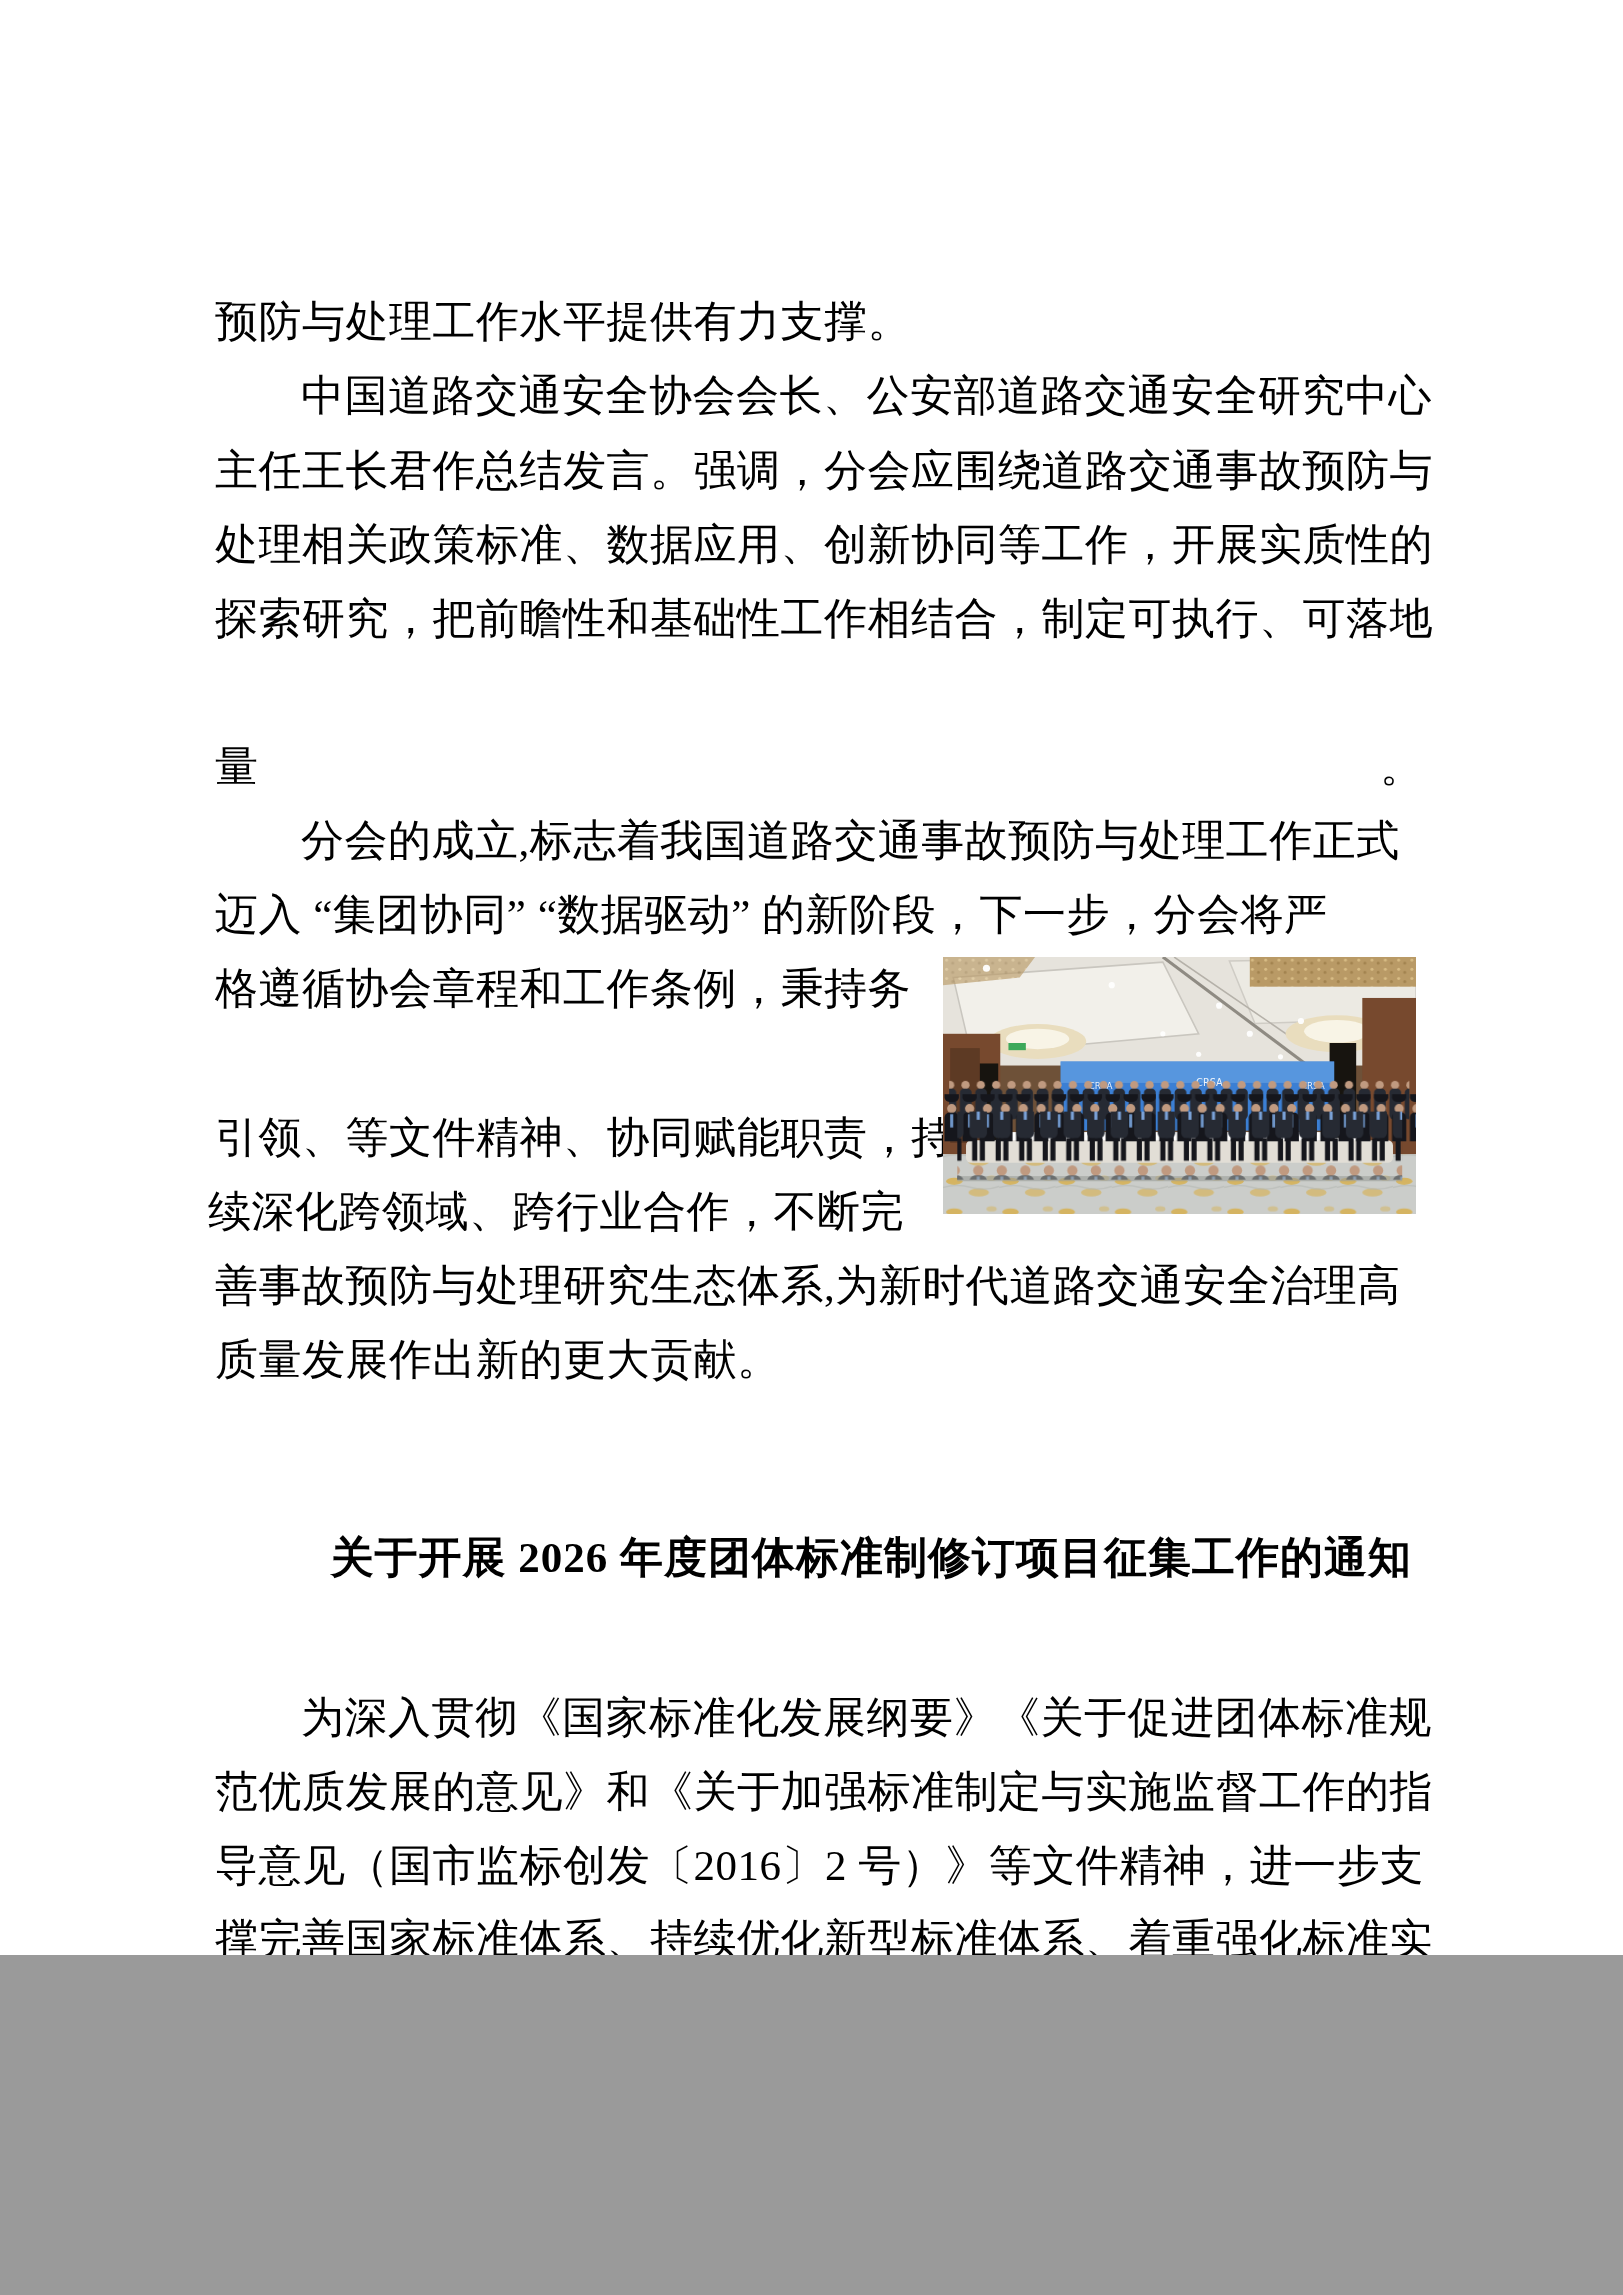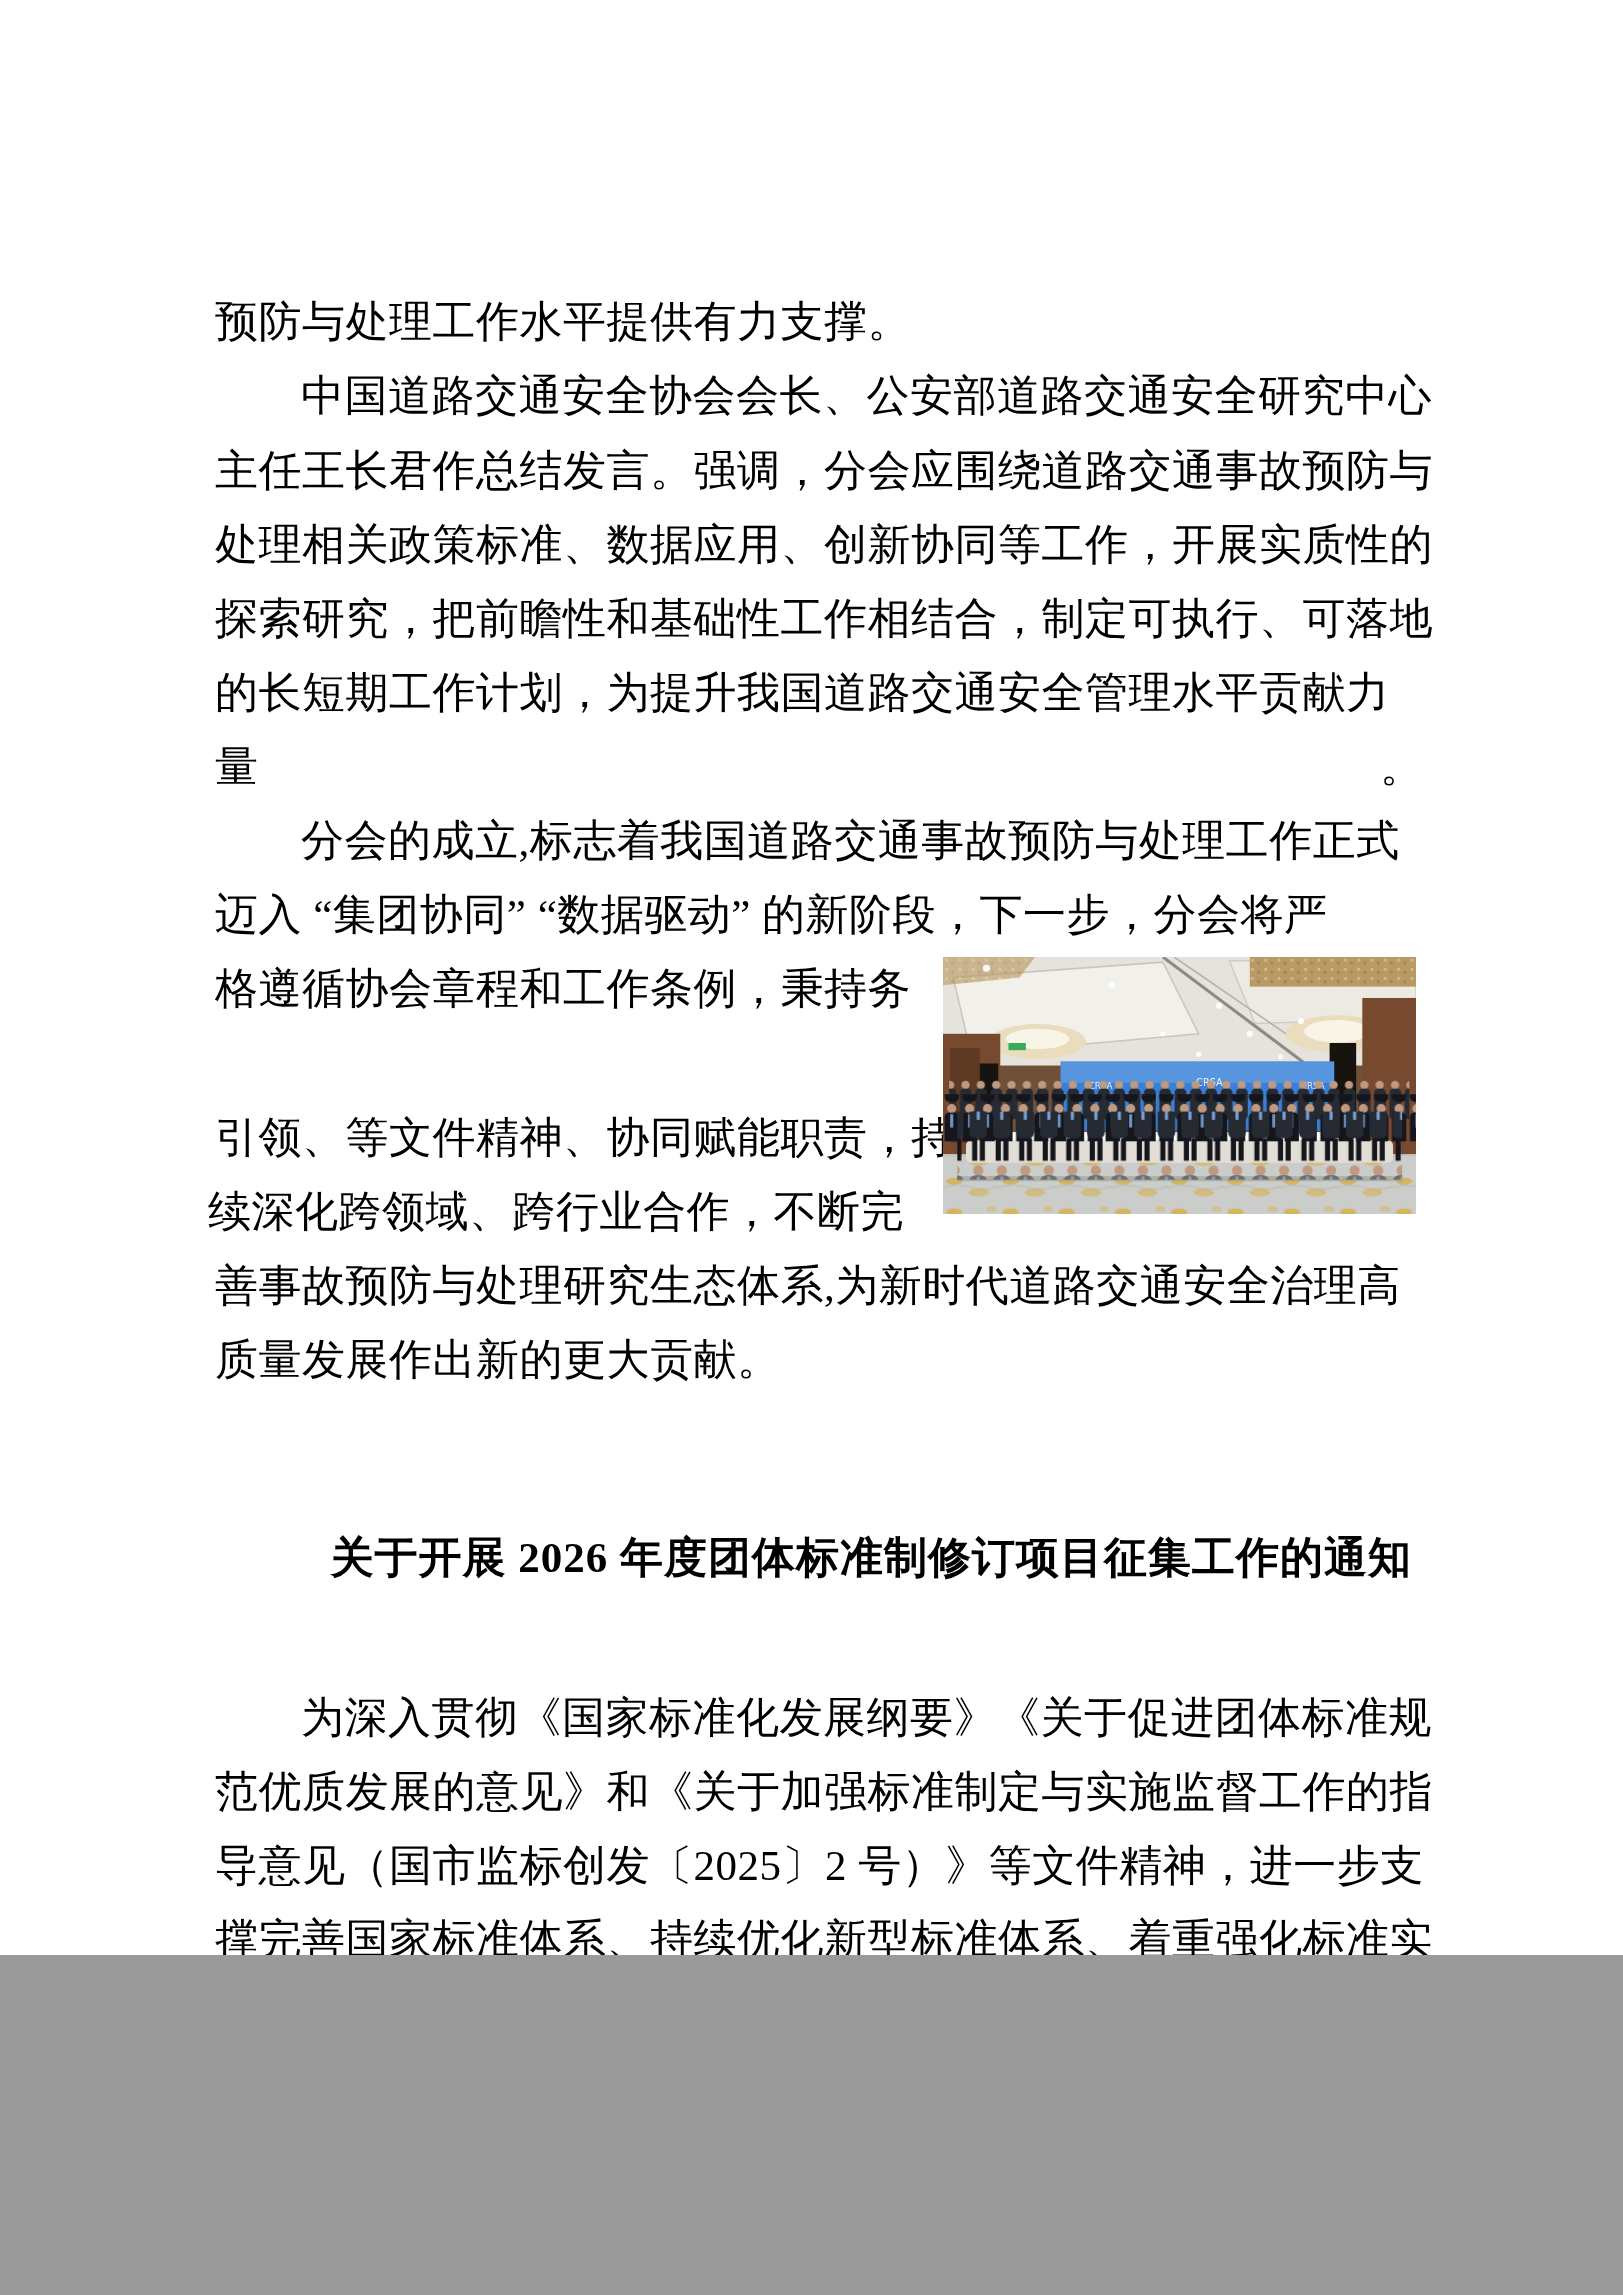--- a/index.html
+++ b/index.html
@@ -47,21 +47,20 @@
 <body>
 
 <div class="page">
 
   <p class="t" style="top:285px;left:215px">预防与处理工作水平提供有力支撑。</p>
 
   <p class="t" style="top:359px;left:301px">中国道路交通安全协会会长、公安部道路交通安全研究中心</p>
   <p class="t" style="top:434px;left:215px">主任王长君作总结发言。强调，分会应围绕道路交通事故预防与</p>
   <p class="t" style="top:508px;left:215px">处理相关政策标准、数据应用、创新协同等工作，开展实质性的</p>
   <p class="t" style="top:582px;left:215px">探索研究，把前瞻性和基础性工作相结合，制定可执行、可落地</p>
-  <p class="t" style="top:656px;left:215px">的长短期工作计划，为提升我国道路交通安全管理水平贡献力</p>
   <p class="t" style="top:730px;left:215px">量</p>
   <span class="t" style="top:730px;left:1380px">。</span>
 
   <p class="t" style="top:804px;left:301px">分会的成立,标志着我国道路交通事故预防与处理工作正式</p>
   <p class="t" style="top:878px;left:215px">迈入 “集团协同” “数据驱动” 的新阶段，下一步，分会将严</p>
   <p class="t" style="top:952px;left:215px">格遵循协会章程和工作条例，秉持务</p>
   <p class="t" style="top:1101px;left:215px">引领、等文件精神、协同赋能职责，持</p>
   <p class="t" style="top:1175px;left:208px">续深化跨领域、跨行业合作，不断完</p>
   <p class="t" style="top:1249px;left:215px">善事故预防与处理研究生态体系,为新时代道路交通安全治理高</p>
   <p class="t" style="top:1323px;left:215px">质量发展作出新的更大贡献。</p>
@@ -152,19 +151,19 @@
       <rect x="0" y="268" width="925" height="92" fill="url(#crowdMid)"></rect>
       <rect x="28" y="302" width="870" height="133" fill="url(#crowdFront)"></rect>
       <rect x="28" y="428" width="870" height="10" fill="#9a9c98" opacity="0.6"></rect>
     </svg>
   </figure>
 
   <h1 class="t heading" style="top:1521px;left:211px">关于开展 2026 年度团体标准制修订项目征集工作的通知</h1>
 
   <p class="t" style="top:1681px;left:301px">为深入贯彻《国家标准化发展纲要》《关于促进团体标准规</p>
   <p class="t" style="top:1755px;left:215px">范优质发展的意见》和《关于加强标准制定与实施监督工作的指</p>
-  <p class="t" style="top:1829px;left:215px">导意见（国市监标创发〔2025〕2 号）》等文件精神，进一步支</p>
+  <p class="t" style="top:1829px;left:215px">导意见（国市监标创发〔2016〕2 号）》等文件精神，进一步支</p>
   <p class="t" style="top:1903px;left:215px">撑完善国家标准体系、持续优化新型标准体系、着重强化标准实</p>
 
   <div class="pagenum">9</div>
 
 </div>
 
 
 </body></html>

